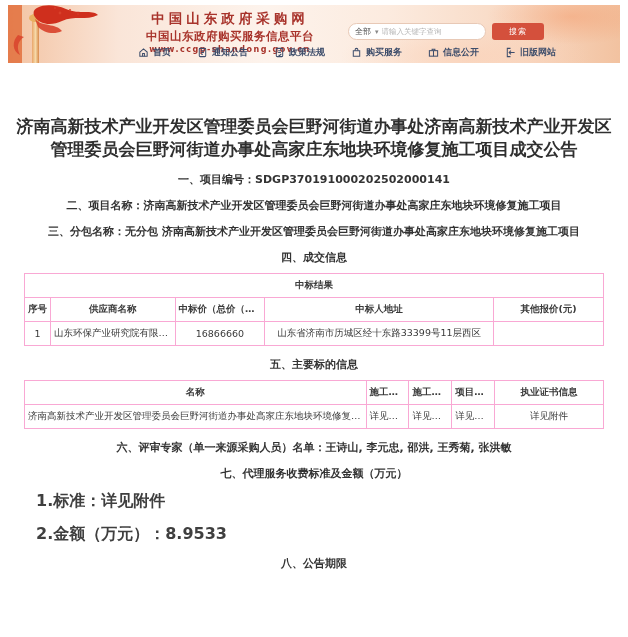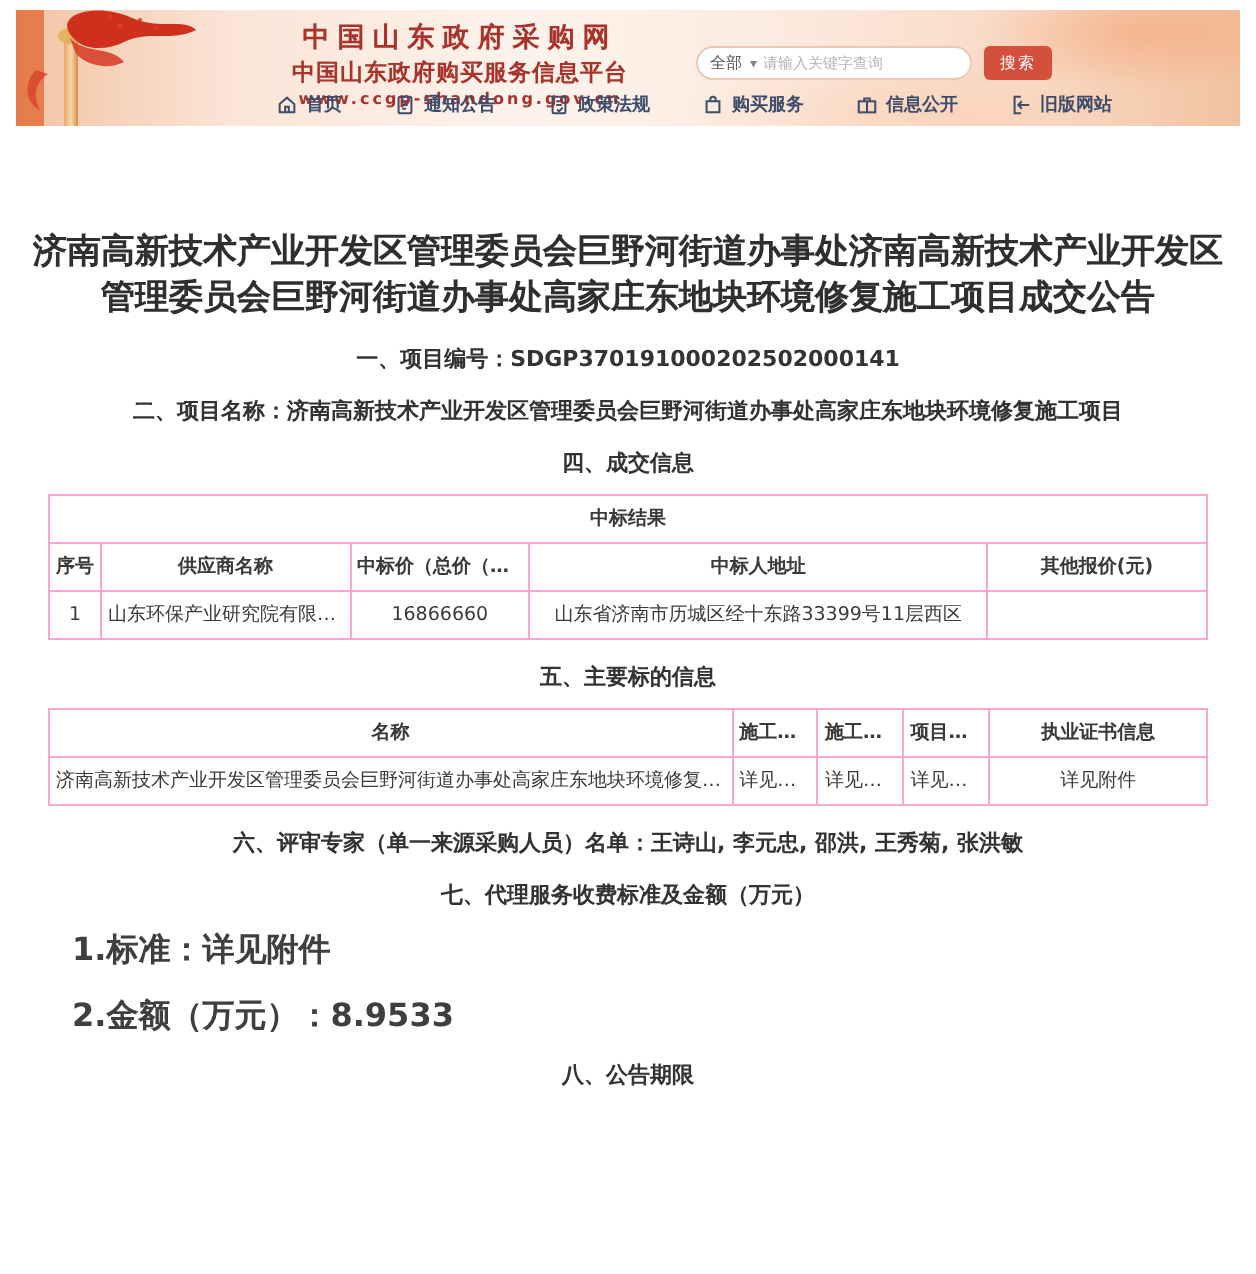--- a/index.html
+++ b/index.html
@@ -38,21 +38,21 @@
   }
   .search-cat { font-size: 8px; color: #555; white-space: nowrap; display: flex; align-items: center; cursor: pointer; }
   .search-cat .chev { font-size: 7px; color: #888; margin: 0 3px 0 4px; }
   .search-input {
     border: none; outline: none; flex: 1; min-width: 0;
     font-size: 7.5px; color: #333; background: transparent;
     font-family: inherit;
   }
   .search-input::placeholder { color: #b5b5b5; }
   .search-btn {
-    margin-left: 6px; width: 34px; height: 17px;
+    margin-left: 6px; width: 52px; height: 17px;
     background: #d4503c; color: #fff; border: none; border-radius: 3px;
     font-size: 8px; letter-spacing: 1px; cursor: pointer;
     display: flex; align-items: center; justify-content: center;
     font-family: Liberation Serif, serif;
   }
 
   .nav { position: absolute; left: 130px; top: 41px; display: flex; gap: 26px; }
   .nav-item {
     display: flex; align-items: center; gap: 4px;
     font-size: 9px; font-weight: bold; color: #3d4d6b; cursor: pointer; white-space: nowrap;
@@ -181,20 +181,23 @@
   <div class="page-title">济南高新技术产业开发区管理委员会巨野河街道办事处济南高新技术产业开发区管理委员会巨野河街道办事处高家庄东地块环境修复施工项目成交公告</div>
 
   <div class="sec">
     <span class="sec-label">一、项目编号：</span><span class="sec-value">SDGP370191000202502000141</span>
   </div>
 
   <div class="sec">
     <span class="sec-label">二、项目名称：</span><span class="sec-value">济南高新技术产业开发区管理委员会巨野河街道办事处高家庄东地块环境修复施工项目</span>
   </div>
 
+  <div class="sec">
+    <span class="sec-label">三、分包名称：</span><span class="sec-value">无分包 济南高新技术产业开发区管理委员会巨野河街道办事处高家庄东地块环境修复施工项目</span>
+  </div>
 
   <div class="sec">四、成交信息</div>
 
   <table class="tbl">
     <colgroup>
       <col style="width:4.5%">
         <col style="width:21.5%">
         <col style="width:15.5%">
         <col style="width:39.5%">
         <col style="width:19%">

